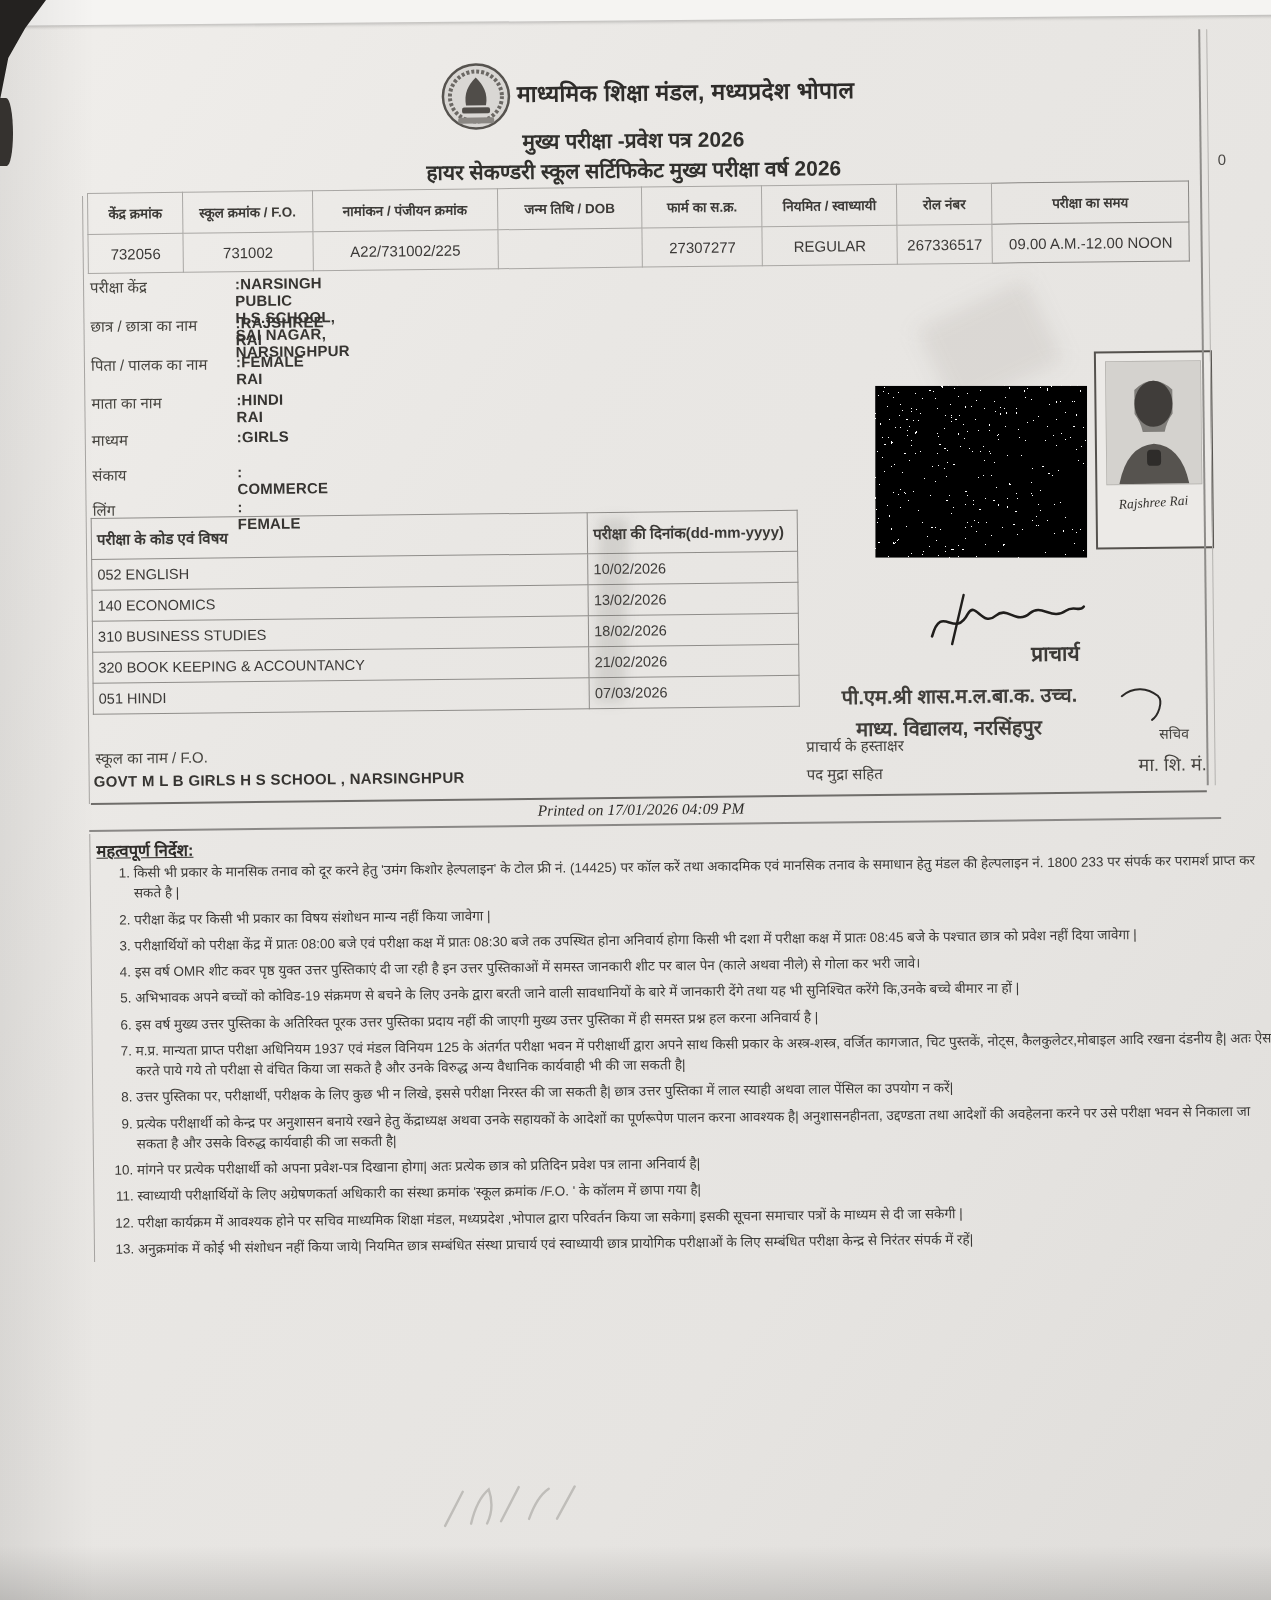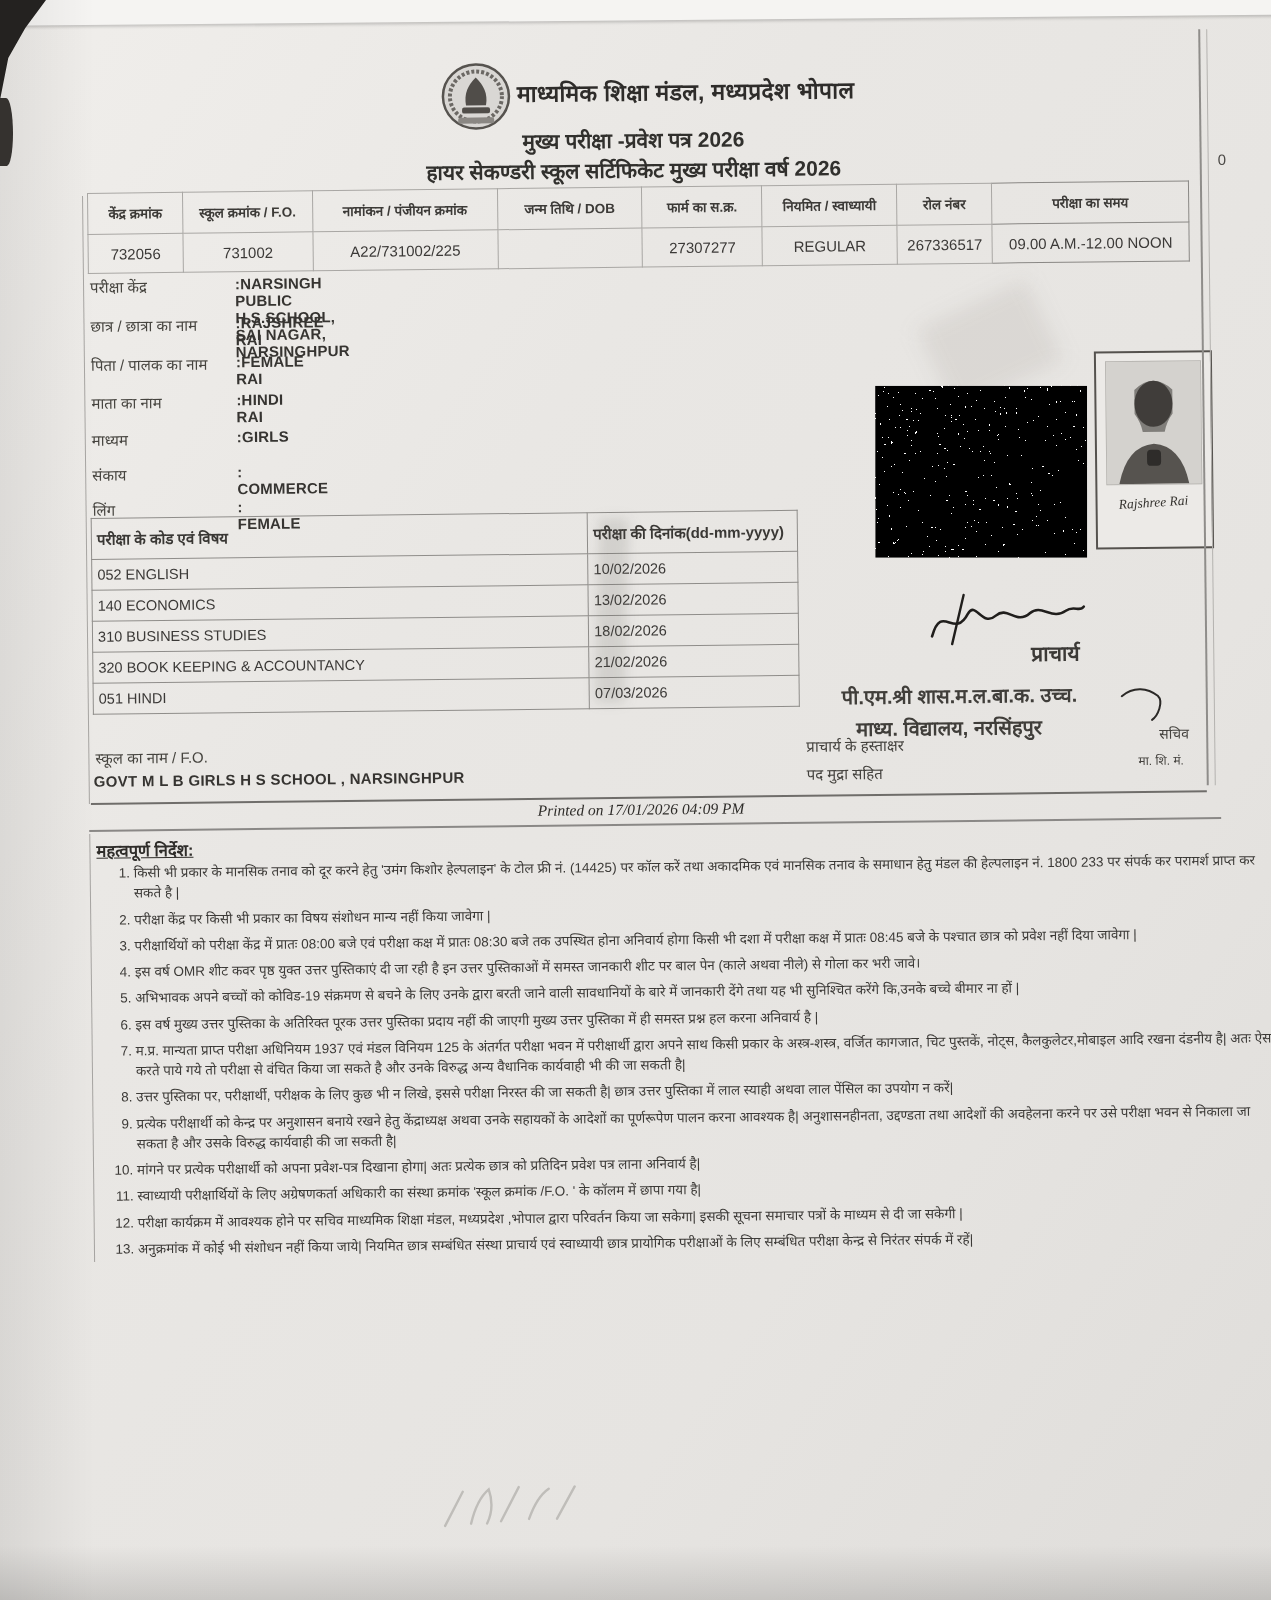--- a/index.html
+++ b/index.html
@@ -57,21 +57,21 @@
 
   
   .sig-svg{position:absolute;left:925px;top:596px;}
   .principal{position:absolute;left:1032px;top:644px;font-size:21px;color:#3b3936;font-weight:600;}
   .stamp1{position:absolute;left:842px;top:686px;font-size:20px;font-weight:700;color:#403e3a;}
   .stamp2{position:absolute;left:856px;top:718px;font-size:20px;font-weight:700;color:#403e3a;}
   .sig-tail{position:absolute;left:1118px;top:684px;}
   .sign-label{position:absolute;left:806px;top:738px;font-size:15px;color:#44423e;}
   .seal-label{position:absolute;left:806px;top:766px;font-size:15px;color:#44423e;}
   .secretary{position:absolute;left:1119px;top:730px;font-size:14px;font-weight:400;color:#44423e;margin-left:40px;}
-  .secretary-org{position:absolute;left:1138px;top:758px;font-size:12px;color:#44423e;}
+  .secretary-org{position:absolute;left:1138px;top:758px;font-size:18px;color:#44423e;}
 
   
   .school-label{position:absolute;left:95px;top:742px;font-size:15px;color:#46443f;}
   .school-name{position:absolute;left:93px;top:767px;font-size:15px;font-weight:600;color:#363431;letter-spacing:.3px;}
   .rule1{position:absolute;left:90px;top:797px;width:1116px;height:2px;background:#6f6d6a;}
   .printed{position:absolute;left:400px;top:801px;width:480px;text-align:center;
            font-family:"Liberation Serif","DejaVu Serif",serif;font-style:italic;font-size:15.5px;color:#2e2c29;}
   .rule2{position:absolute;left:88px;top:824px;width:1132px;height:1.5px;background:#8a8886;}
 
   

